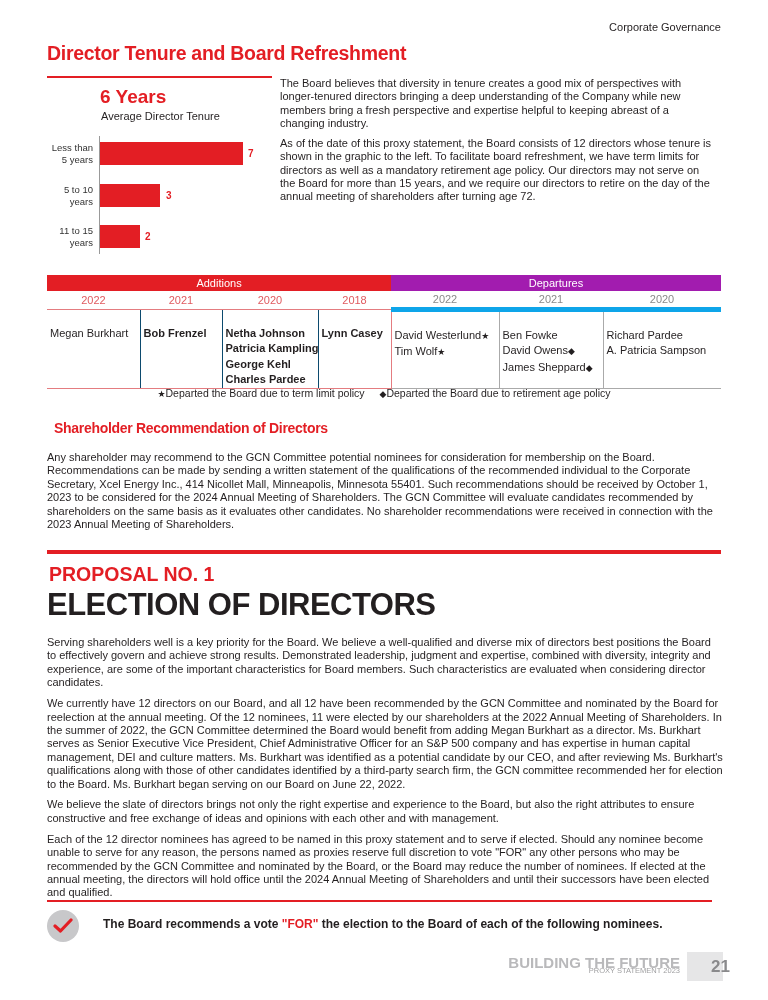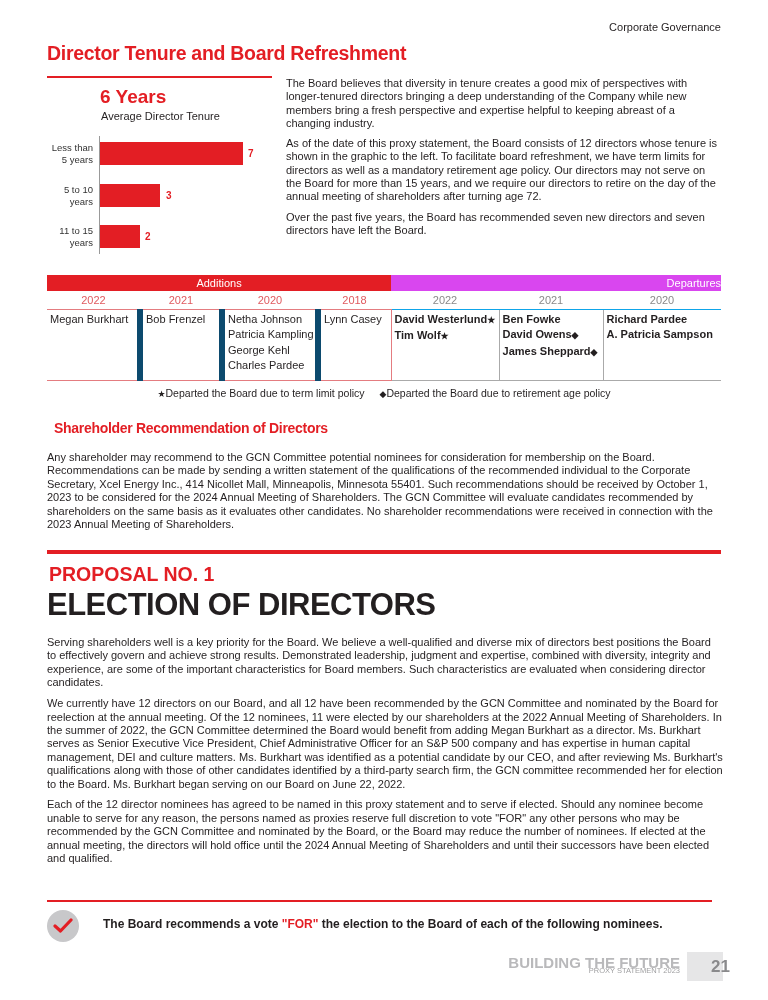--- a/index.html
+++ b/index.html
@@ -15,35 +15,35 @@
   .stat-big { position: absolute; left: 100px; top: 86px; font-size: 19px; font-weight: bold; color: #e31e24; }
   .stat-sub { position: absolute; left: 101px; top: 110px; font-size: 11px; color: #231f20; }
 
   .chart { position: absolute; left: 47px; top: 136px; width: 225px; height: 118px; }
   .chart .axis { position: absolute; left: 52px; top: 0; width: 1px; height: 118px; background: #999; }
   .chart .row { position: absolute; left: 0; height: 24px; }
   .chart .lbl { position: absolute; left: 0; width: 46px; text-align: right; font-size: 9.5px; line-height: 12px; color: #333; }
   .chart .bar { position: absolute; left: 53px; height: 23px; background: #e31e24; }
   .chart .val { position: absolute; font-size: 10px; font-weight: bold; color: #e31e24; line-height: 23px; }
 
-  .right-col { position: absolute; left: 286px; top: 77px; width: 435px; font-size: 11px; line-height: 13.3px; color: #231f20; }
+  .right-col { position: absolute; left: 280px; top: 77px; width: 435px; font-size: 11px; line-height: 13.3px; color: #231f20; }
   .right-col p { margin-bottom: 7px; }
 
   .table-wrap { position: absolute; left: 47px; top: 275px; width: 674px; }
   table { border-collapse: collapse; width: 100%; table-layout: fixed; }
   th.grp { height: 16px; font-weight: normal; font-size: 11px; color: #fff; }
   th.grp.add { background: #e31e24; margin-top: 17px; }
-  th.grp.dep { background: #d946ef; text-align: right; }
+  th.grp.dep { background: #a21caf; }
   th.yr { font-weight: normal; font-size: 11px; height: 18px; margin-top: 16px; }
   th.yr.add { color: #e05a5f; }
   th.yr.dep { color: #8a8a8a; }
-  td { vertical-align: top; font-size: 11px; line-height: 15.5px; padding: 2px 3px 0 3px; height: 71px; }
+  td { vertical-align: top; font-size: 11px; line-height: 15.5px; padding: 16px 3px 0 3px; height: 71px; }
   td.add { border-top: 1px solid #e47c80; border-bottom: 1px solid #e47c80; }
-  td.dep { border-top: 1px solid #0ea5e9; border-bottom: 1px solid #aaa; font-weight: bold; }
-  td.add + td.add { border-left: 6px solid #0c4a6e; }
+  td.dep { border-top: 5px solid #0ea5e9; border-bottom: 1px solid #aaa; }
+  td.add + td.add { border-left: 1px solid #0c4a6e; font-weight: bold; }
   td.dep.first { border-left: 1px solid #e47c80; }
   td.dep + td.dep { border-left: 1px solid #aaa; }
   td .name { display: block; white-space: nowrap; }
   .mark { font-size: 9px; }
 
   .legend { position: absolute; left: 0; top: 387px; width: 768px; text-align: center; font-size: 10.5px; color: #231f20; }
   .legend span.item { margin: 0 6px; }
 
   .title2 { position: absolute; left: 54px; top: 420px; font-size: 14px; }
   .para2 { position: absolute; left: 47px; top: 451px; width: 676px; font-size: 11px; line-height: 13.4px; color: #231f20; }
@@ -92,21 +92,20 @@
   <div class="row" style="top:89px;">
     <div class="lbl"><span>11 to 15</span><br><span>years</span></div>
     <div class="bar" style="width:40px;"></div>
     <div class="val" style="left:98px;">2</div>
   </div>
 </div>
 
 <div class="right-col">
   <p>The Board believes that diversity in tenure creates a good mix of perspectives with longer-tenured directors bringing a deep understanding of the Company while new members bring a fresh perspective and expertise helpful to keeping abreast of a changing industry.</p>
   <p>As of the date of this proxy statement, the Board consists of 12 directors whose tenure is shown in the graphic to the left. To facilitate board refreshment, we have term limits for directors as well as a mandatory retirement age policy. Our directors may not serve on the Board for more than 15 years, and we require our directors to retire on the day of the annual meeting of shareholders after turning age 72.</p>
-  <p>Over the past five years, the Board has recommended seven new directors and seven directors have left the Board.</p>
 </div>
 
 <div class="table-wrap">
   <table>
     <colgroup>
       <col style="width:93px">
         <col style="width:82px">
         <col style="width:96px">
         <col style="width:73px">
       <col style="width:108px">
@@ -171,20 +170,21 @@
 <div class="h-red title2">Shareholder Recommendation of Directors</div>
 <div class="para2">Any shareholder may recommend to the GCN Committee potential nominees for consideration for membership on the Board. Recommendations can be made by sending a written statement of the qualifications of the recommended individual to the Corporate Secretary, Xcel Energy Inc., 414 Nicollet Mall, Minneapolis, Minnesota 55401. Such recommendations should be received by October 1, 2023 to be considered for the 2024 Annual Meeting of Shareholders. The GCN Committee will evaluate candidates recommended by shareholders on the same basis as it evaluates other candidates. No shareholder recommendations were received in connection with the 2023 Annual Meeting of Shareholders.</div>
 
 <div class="rule-thick"></div>
 <div class="proposal">PROPOSAL NO. 1</div>
 <div class="election">ELECTION OF DIRECTORS</div>
 
 <div class="body3">
   <p>Serving shareholders well is a key priority for the Board. We believe a well-qualified and diverse mix of directors best positions the Board to effectively govern and achieve strong results. Demonstrated leadership, judgment and expertise, combined with diversity, integrity and experience, are some of the important characteristics for Board members. Such characteristics are evaluated when considering director candidates.</p>
   <p>We currently have 12 directors on our Board, and all 12 have been recommended by the GCN Committee and nominated by the Board for reelection at the annual meeting. Of the 12 nominees, 11 were elected by our shareholders at the 2022 Annual Meeting of Shareholders. In the summer of 2022, the GCN Committee determined the Board would benefit from adding Megan Burkhart as a director. Ms. Burkhart serves as Senior Executive Vice President, Chief Administrative Officer for an S&amp;P 500 company and has expertise in human capital management, DEI and culture matters. Ms. Burkhart was identified as a potential candidate by our CEO, and after reviewing Ms. Burkhart's qualifications along with those of other candidates identified by a third-party search firm, the GCN committee recommended her for election to the Board. Ms. Burkhart began serving on our Board on June 22, 2022.</p>
+  <p>We believe the slate of directors brings not only the right expertise and experience to the Board, but also the right attributes to ensure constructive and free exchange of ideas and opinions with each other and with management.</p>
   <p>Each of the 12 director nominees has agreed to be named in this proxy statement and to serve if elected. Should any nominee become unable to serve for any reason, the persons named as proxies reserve full discretion to vote "FOR" any other persons who may be recommended by the GCN Committee and nominated by the Board, or the Board may reduce the number of nominees. If elected at the annual meeting, the directors will hold office until the 2024 Annual Meeting of Shareholders and until their successors have been elected and qualified.</p>
 </div>
 
 <div class="rule-thin"></div>
 <div class="check">
   <svg width="20" height="16" viewBox="0 0 20 16">
       <path d="M2 8 L7.5 13 L18 2" fill="none" stroke="#e31e24" stroke-width="3.2" stroke-linecap="round" stroke-linejoin="round"></path>
     </svg>
 </div>
 <div class="recommend"><span>The Board recommends a vote </span><span class="for">"FOR"</span><span> the election to the Board of each of the following nominees.</span></div>

